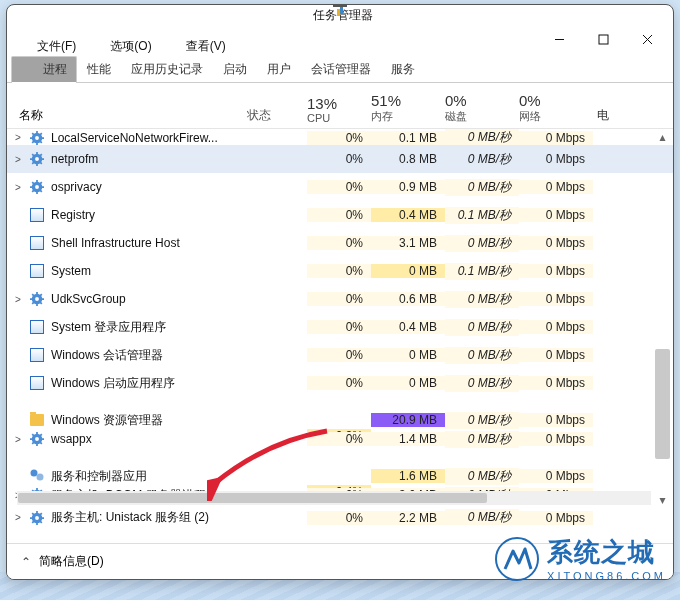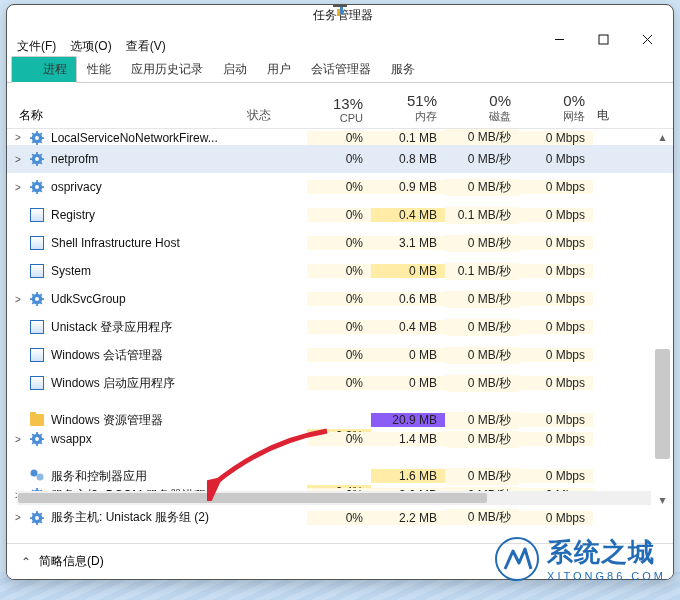--- a/index.html
+++ b/index.html
@@ -10,49 +10,49 @@
     box-shadow: 0 4px 14px rgba(0,0,0,.2);
   }
   .titlebar { height: 30px; display: flex; align-items: center; padding: 0 4px 0 10px; flex-direction: column; }
   .title-icon { width: 14px; height: 14px; border: 1px solid #555; margin-right: 6px; position: relative; }
   .title-icon::after { content:""; position:absolute; top:3px; left:3px; width:3px; height:7px; background:#e9b12a; box-shadow: 3px -2px 0 #3a86c8; }
   .title { font-size: 12px; color: #111; }
   .winbtns { margin-left: auto; display: flex; }
   .winbtn { width: 44px; height: 30px; display:flex; align-items:center; justify-content:center; color:#111; }
   .winbtn svg { width: 11px; height: 11px; stroke:#111; stroke-width:1; fill:none; }
   .menubar { height: 22px; display:flex; align-items:center; padding: 0 10px; gap: 14px; color:#111; }
-  .menubar span { cursor: default; }
+  .menubar span { cursor: default; margin-left: 20px; }
   .tabbar { height: 26px; display:flex; align-items:flex-end; border-bottom: 1px solid #ccc; padding: 0 4px; }
   .tab { padding: 4px 9px; color:#333; border:1px solid transparent; border-bottom:none; }
-  .tab.active { border-color:#ccc; background:#14b8a6; position:relative; z-index:2; border-top-left-radius:2px; border-top-right-radius:2px;padding-left:31px; }
+  .tab.active { border-color:#ccc; background:#a3a3a3; position:relative; z-index:2; border-top-left-radius:2px; border-top-right-radius:2px;padding-left:31px; }
   .tab.active::after { content:""; position:absolute; left:0; right:0; bottom:-1px; height:1px; background:#fff;}
   .content { position:relative; height: calc(100% - 30px - 22px - 26px - 36px); overflow:hidden; }
   .grid { width: 100%; }
   .hdr { display:grid; grid-template-columns: 240px 60px 64px 74px 74px 74px 1fr; height:46px; border-bottom:1px solid #e5e5e5; align-items:flex-end; }
-  .hdr .col { padding: 4px 8px 4px 0; text-align:right; color:#333; }
+  .hdr .col { padding: 4px 8px 4px 0; text-align:left; color:#333; }
   .hdr .col .pct { display:block; font-size:15px; }
   .hdr .col .lbl { display:block; font-size:11px; color:#555; }
   .hdr .name { text-align:left; padding: 4px 0 4px 12px; align-self:flex-end; color:#000000; }
   .hdr .state { text-align:left; padding: 4px 0; color:#555; align-self:flex-end; }
   .rows { height: calc(100% - 46px); overflow: hidden; position:relative; }
   .scrollbtn { position:absolute; right:3px; width:15px; height:15px; display:flex; align-items:center; justify-content:center; color:#666; }
   .scrollbtn.up { top:0; } .scrollbtn.down { bottom:18px; }
   .scrollthumb { position:absolute; right:3px; top:220px; width:15px; height:110px; background:#c9c9c9; border-radius:2px; }
   .row { display:grid; grid-template-columns: 240px 60px 64px 74px 74px 74px 1fr; height:28px; align-items:center; border-bottom: 0; }
   .row .nm { display:flex; align-items:center; padding-left: 4px; white-space:nowrap; overflow:hidden; text-overflow:ellipsis; color:#111;}
   .disclose { width:14px; text-align:center; color:#555; font-size:10px; visibility:hidden; }
   .has-kids .disclose { visibility:visible; }
   .proc-icon { width:16px; height:16px; margin: 0 6px 0 4px; display:inline-flex; align-items:center; justify-content:center; }
   .row .cell { text-align:right; padding-right:8px; color:#222; font-size:12px; }
   .cpu-c  { background:#fff9e5; }
   .cpu-c.m { background:#ffeca6;margin-top:32px; }
   .mem-c  { background:#fff9e5; }
   .mem-c.m { background:#ffeca6; }
   .mem-c.h { background:#8b5cf6; }
-  .dsk-c  { background:#fff9e5; }
+  .dsk-c  { background:#fff9e5;font-style:italic; }
   .net-c  { background:#fff9e5; }
   .row.selected { background:#e3ecf6; }
   .row.selected .cell { background: inherit !important; }
   .row.selected .cpu-c, .row.selected .mem-c, .row.selected .dsk-c, .row.selected .net-c { background:#e3ecf6; }
   .row.partial { height:16px; overflow:hidden; }
   .statusbar { position:absolute; left:0; right:0; bottom:0; height:36px; border-top:1px solid #ddd; display:flex; align-items:center; padding:0 14px; background:#fff; }
   .sb-caret { margin-right:8px; color:#444; font-size:12px; }
   .hscroll { position:absolute; bottom:38px; left:10px; right:22px; height:14px; background:#f0f0f0; display:flex; align-items:center;}
   .hscroll .th { position:absolute; left:1px; width:74%; height:10px; top:2px; background:#c9c9c9; border-radius:2px;}
   
@@ -261,21 +261,21 @@
             <div class="cell mem-c">0.6 MB</div>
             <div class="cell dsk-c">0 MB/秒</div>
             <div class="cell net-c">0 Mbps</div>
           </div>
           <div class="row">
             <div class="nm">
               <span class="disclose">&gt;</span>
               <span class="proc-icon">
                 <span class="ic-window"></span>
               </span>
-              <span>Unistack 登录应用程序</span>
+              <span>System 登录应用程序</span>
             </div>
             <div class="cell"></div>
             <div class="cell cpu-c">0%</div>
             <div class="cell mem-c">0.4 MB</div>
             <div class="cell dsk-c">0 MB/秒</div>
             <div class="cell net-c">0 Mbps</div>
           </div>
           <div class="row">
             <div class="nm">
               <span class="disclose">&gt;</span>

